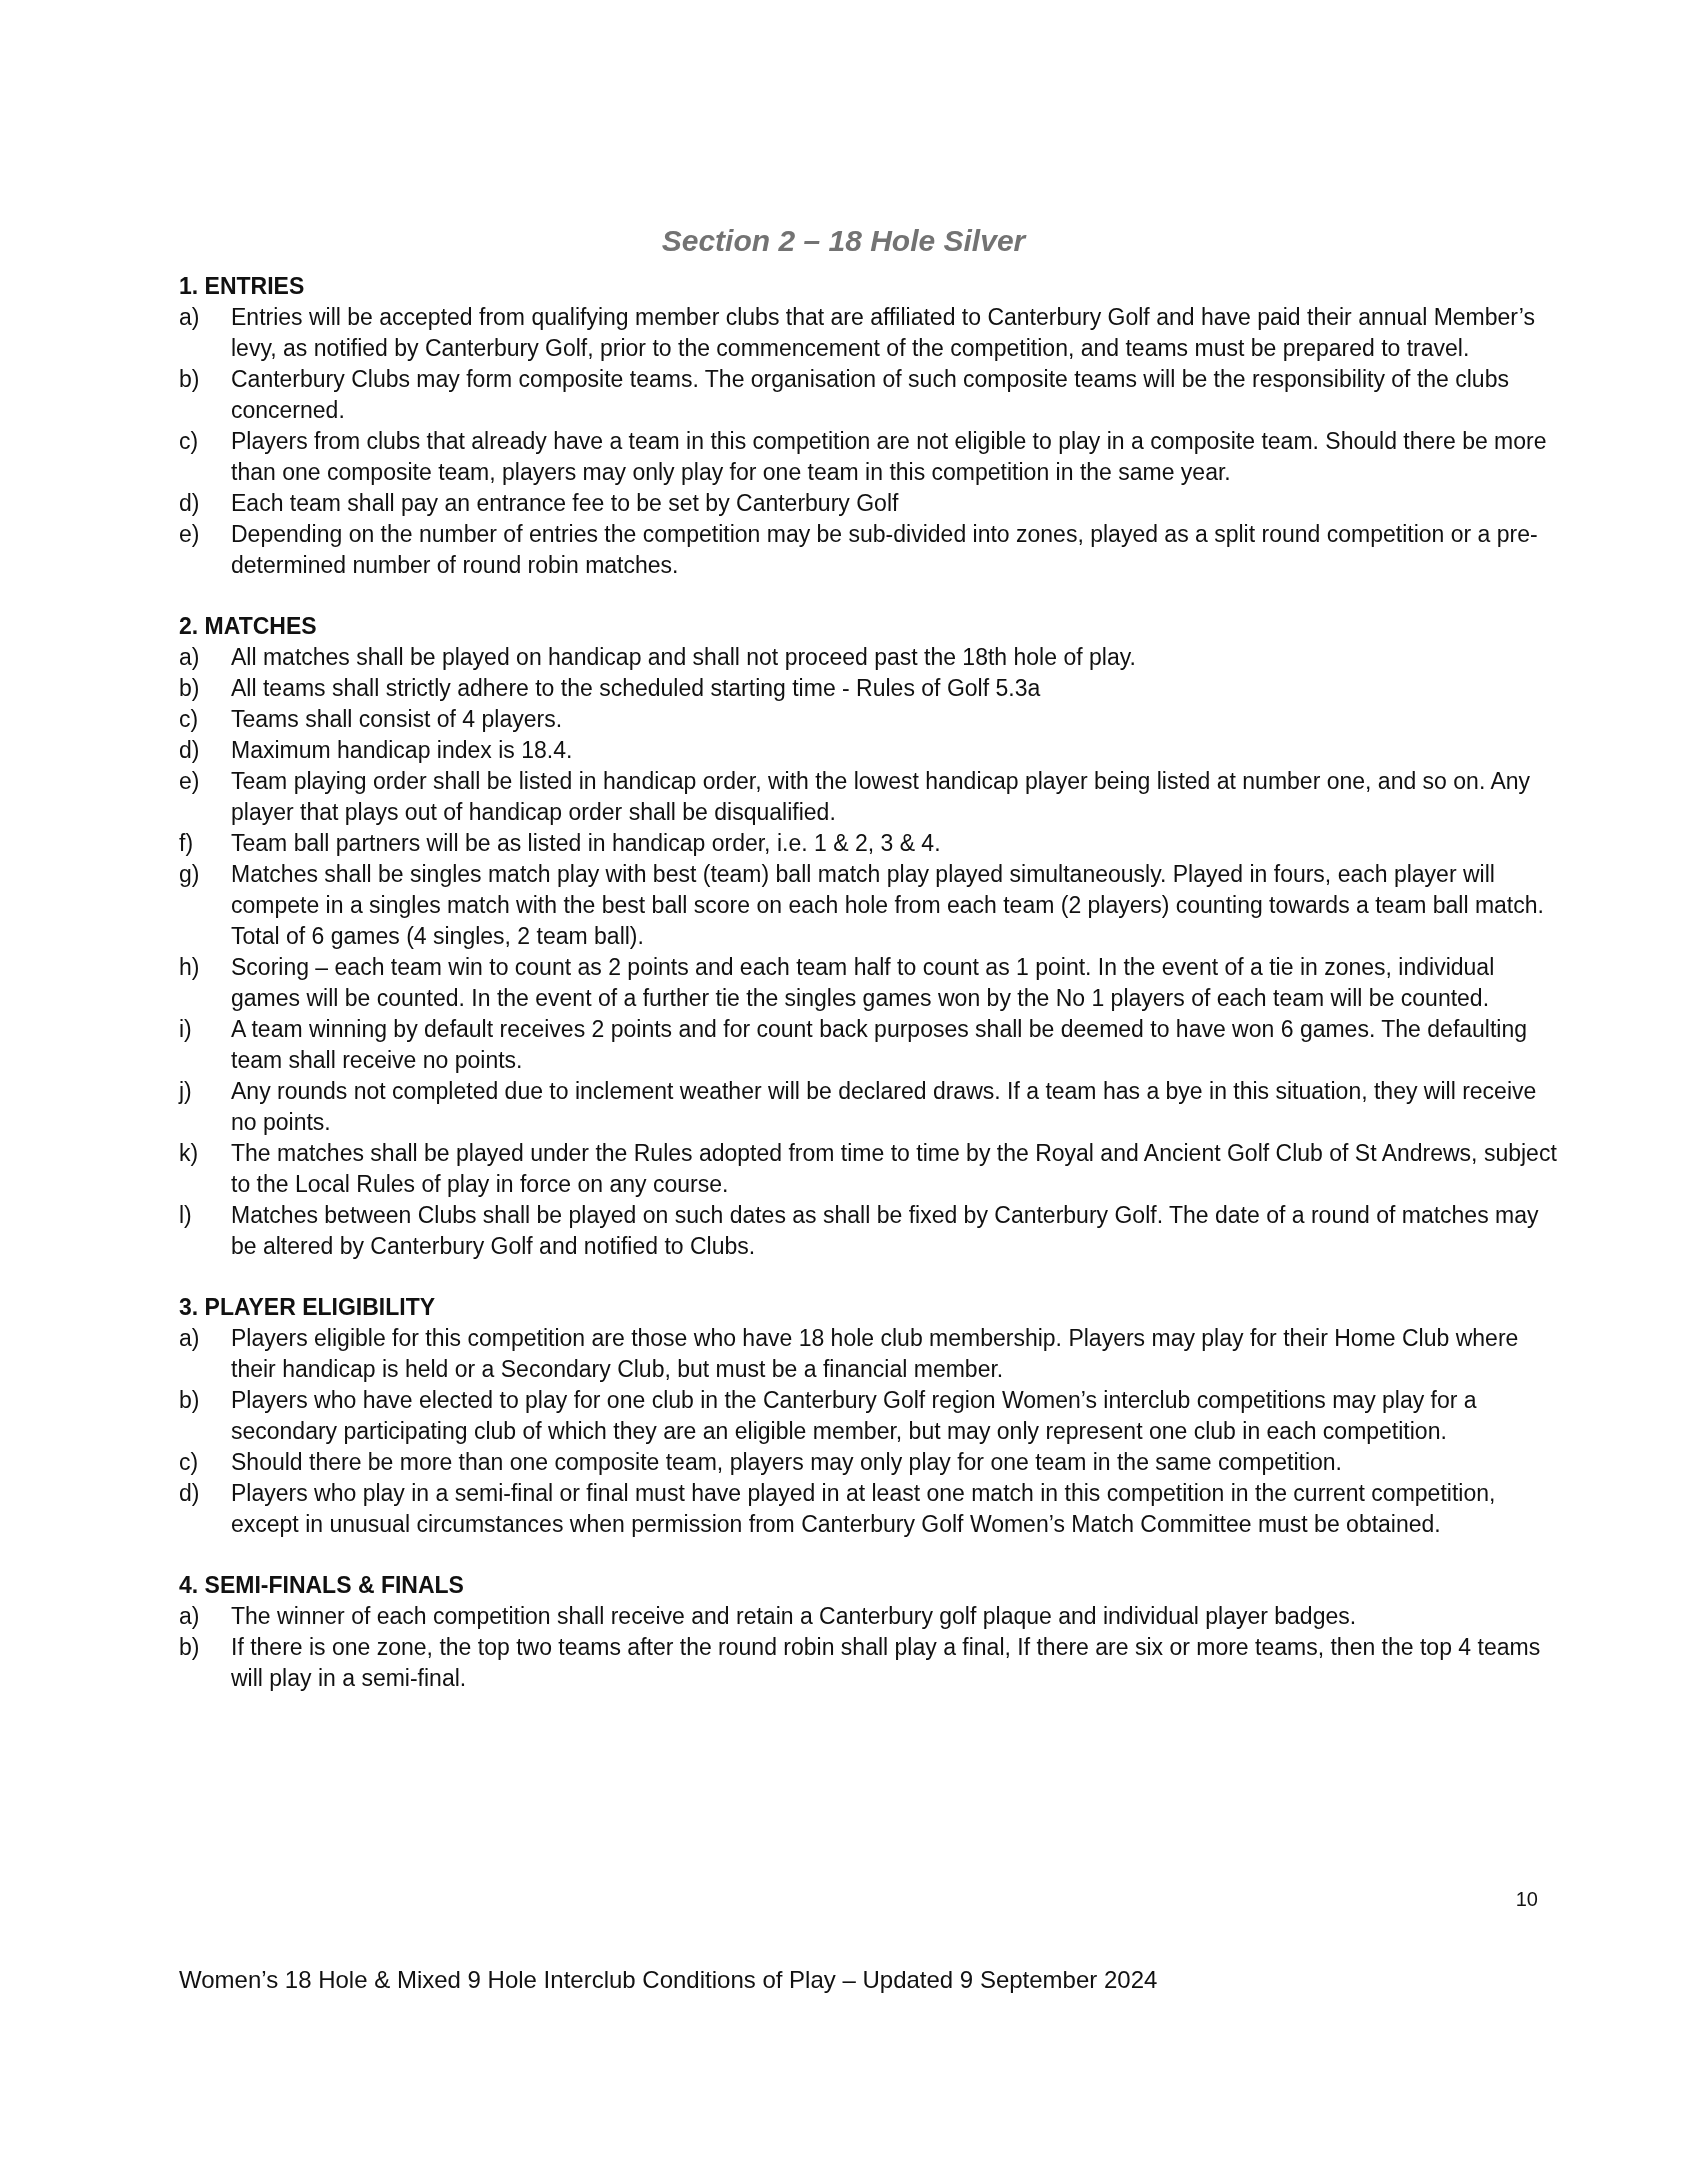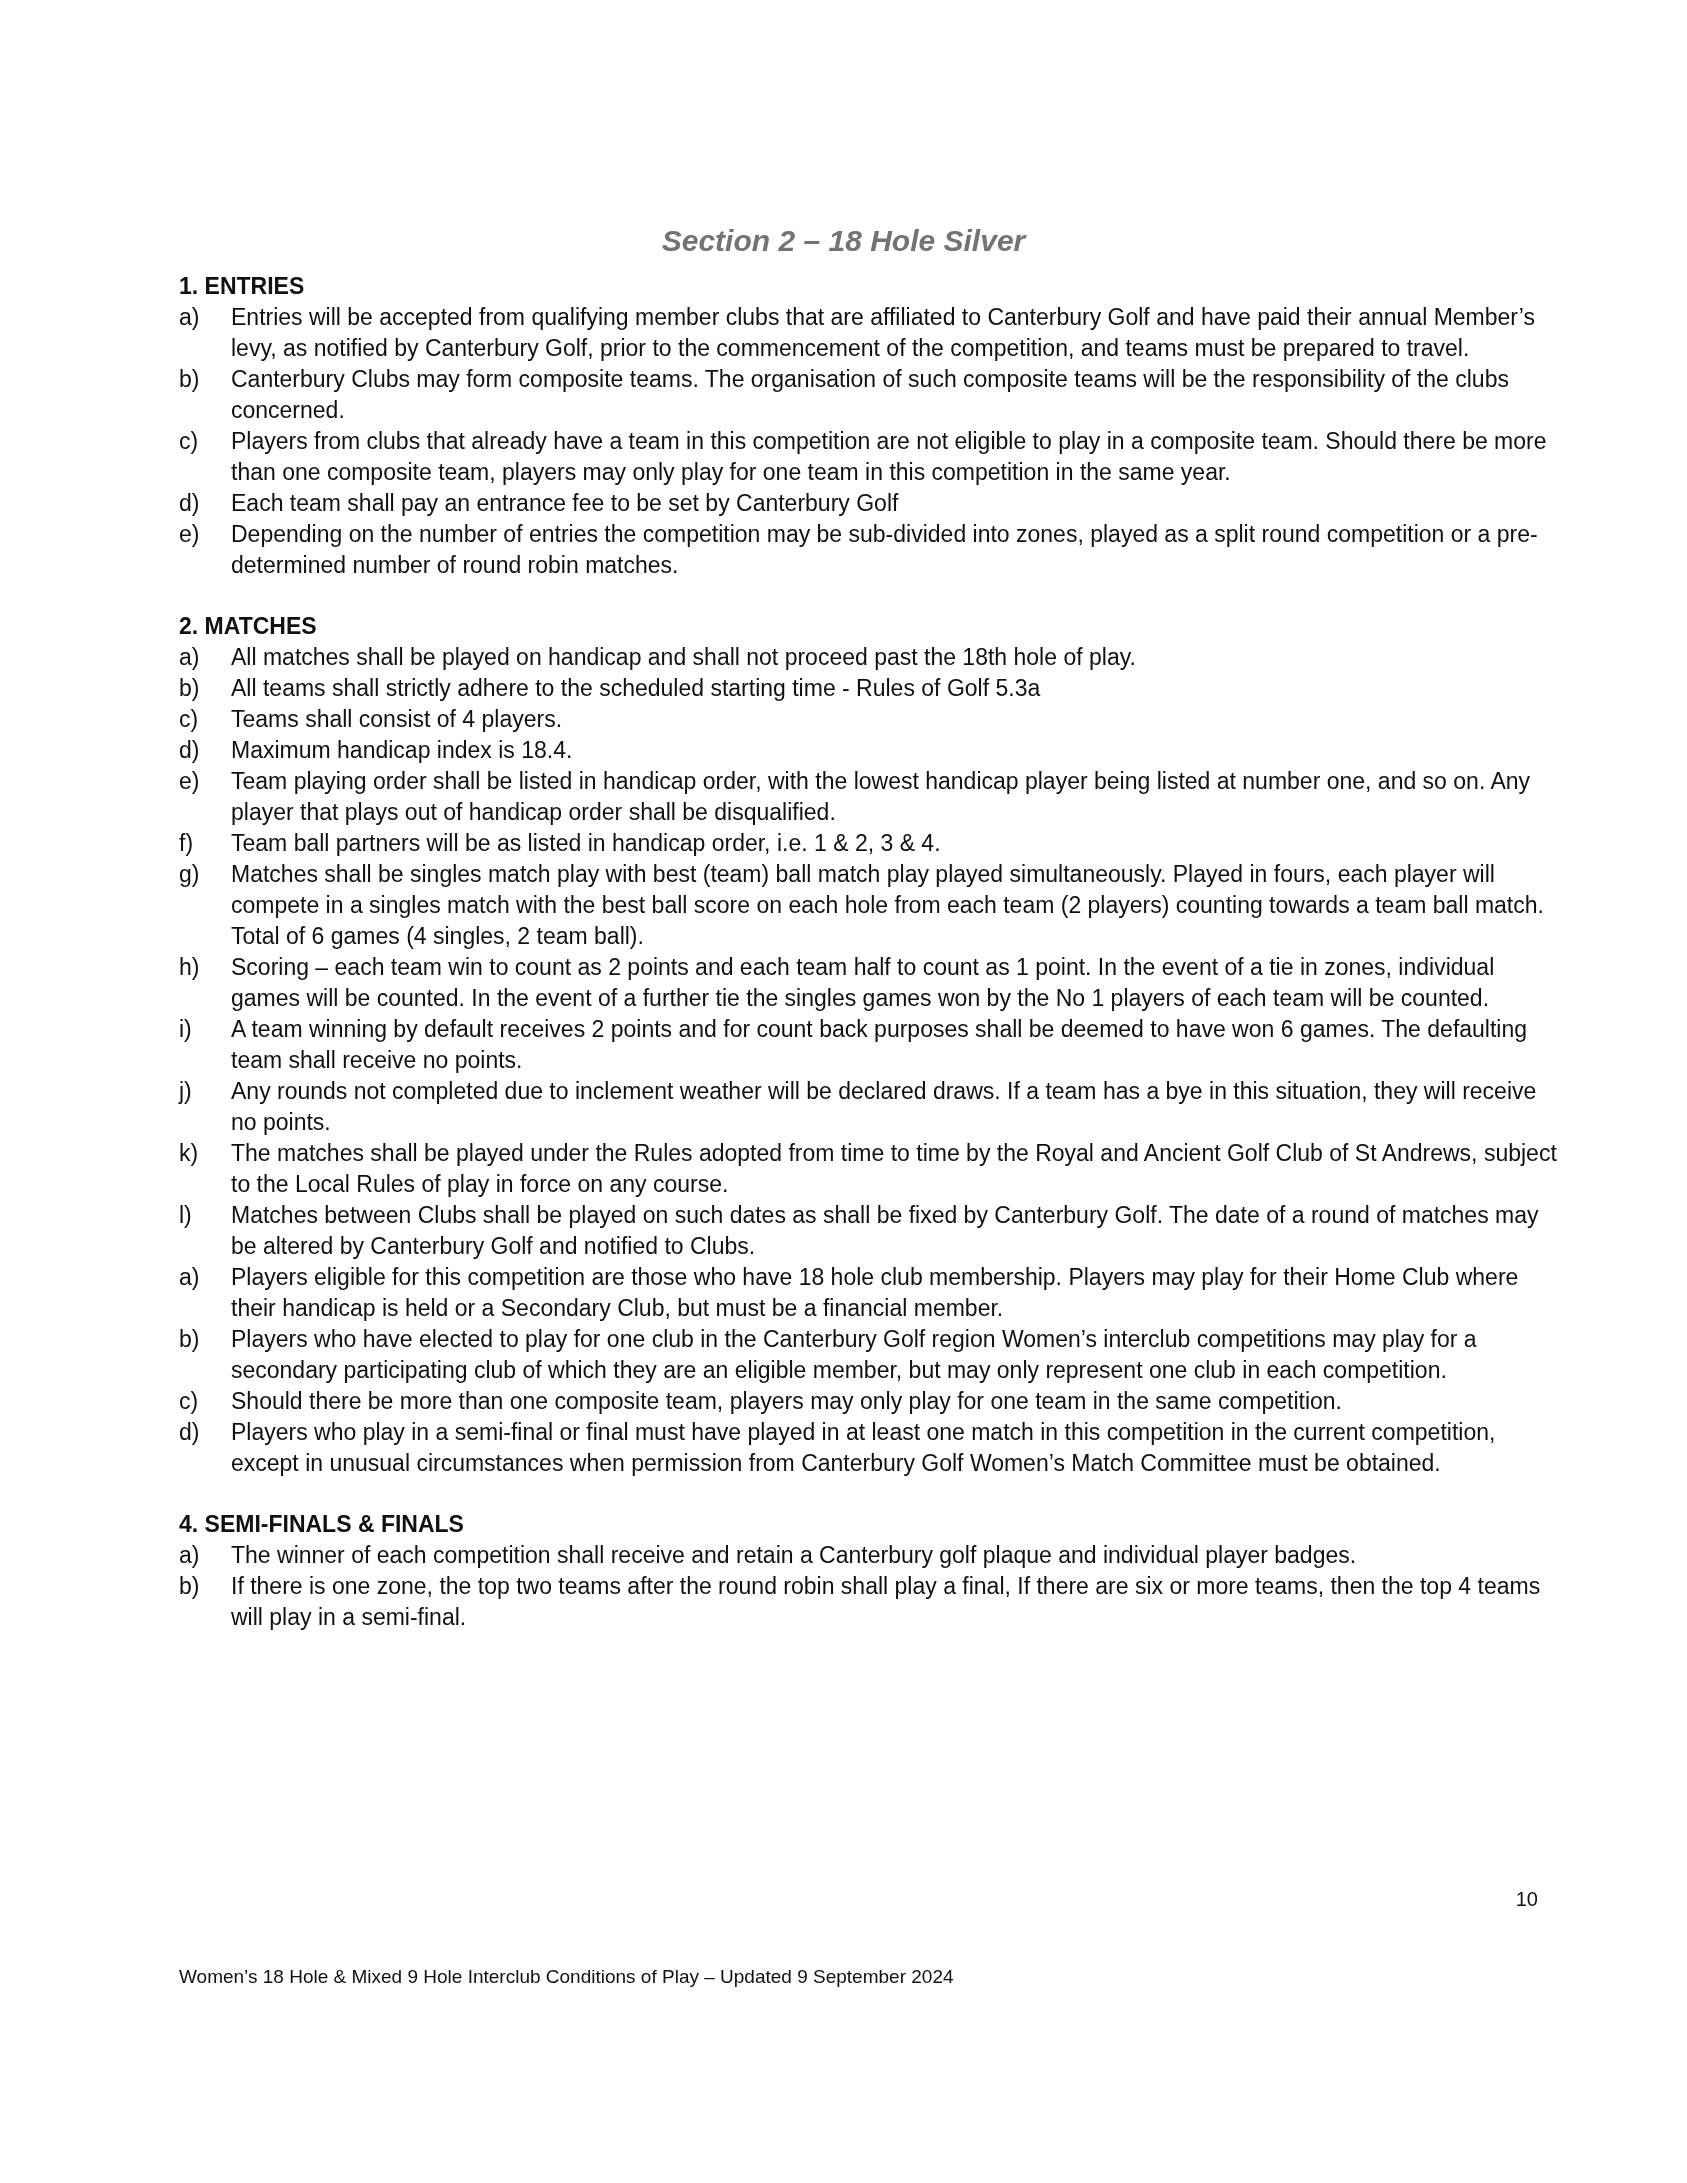--- a/index.html
+++ b/index.html
@@ -27,21 +27,21 @@
   }
   .sec-heading{
     font-size:23px;font-weight:bold;margin:30px 0 0 0;line-height:31px;
   }
   .doc-section:first-child .sec-heading{margin-top:4px;}
   .item{display:flex;}
   .item-label{flex:0 0 52px;width:52px;}
   .item-text{flex:1;}
   
   .page-number{position:absolute;right:149px;top:1888px;font-size:20px;color:#111;}
-  .doc-footer{position:absolute;left:179px;top:1966px;font-size:19px;color:#111;}
+  .doc-footer{position:absolute;left:179px;top:1966px;font-size:24px;color:#111;}
 </style>
 </head>
 <body>
 
 <div class="page">
 
 
   <h1 class="doc-title">Section 2 – 18 Hole Silver</h1>
 
   <div class="content">
@@ -113,20 +113,21 @@
         <div class="item">
           <span class="item-label">k)</span>
           <span class="item-text">The matches shall be played under the Rules adopted from time to time by the Royal and Ancient Golf Club of St Andrews, subject to the Local Rules of play in force on any course.</span>
         </div>
         <div class="item">
           <span class="item-label">l)</span>
           <span class="item-text">Matches between Clubs shall be played on such dates as shall be fixed by Canterbury Golf. The date of a round of matches may be altered by Canterbury Golf and notified to Clubs.</span>
         </div>
       </section>
       <section class="doc-section">
+        <h2 class="sec-heading">3. PLAYER ELIGIBILITY</h2>
         <div class="item">
           <span class="item-label">a)</span>
           <span class="item-text">Players eligible for this competition are those who have 18 hole club membership. Players may play for their Home Club where their handicap is held or a Secondary Club, but must be a financial member.</span>
         </div>
         <div class="item">
           <span class="item-label">b)</span>
           <span class="item-text">Players who have elected to play for one club in the Canterbury Golf region Women’s interclub competitions may play for a secondary participating club of which they are an eligible member, but may only represent one club in each competition.</span>
         </div>
         <div class="item">
           <span class="item-label">c)</span>

